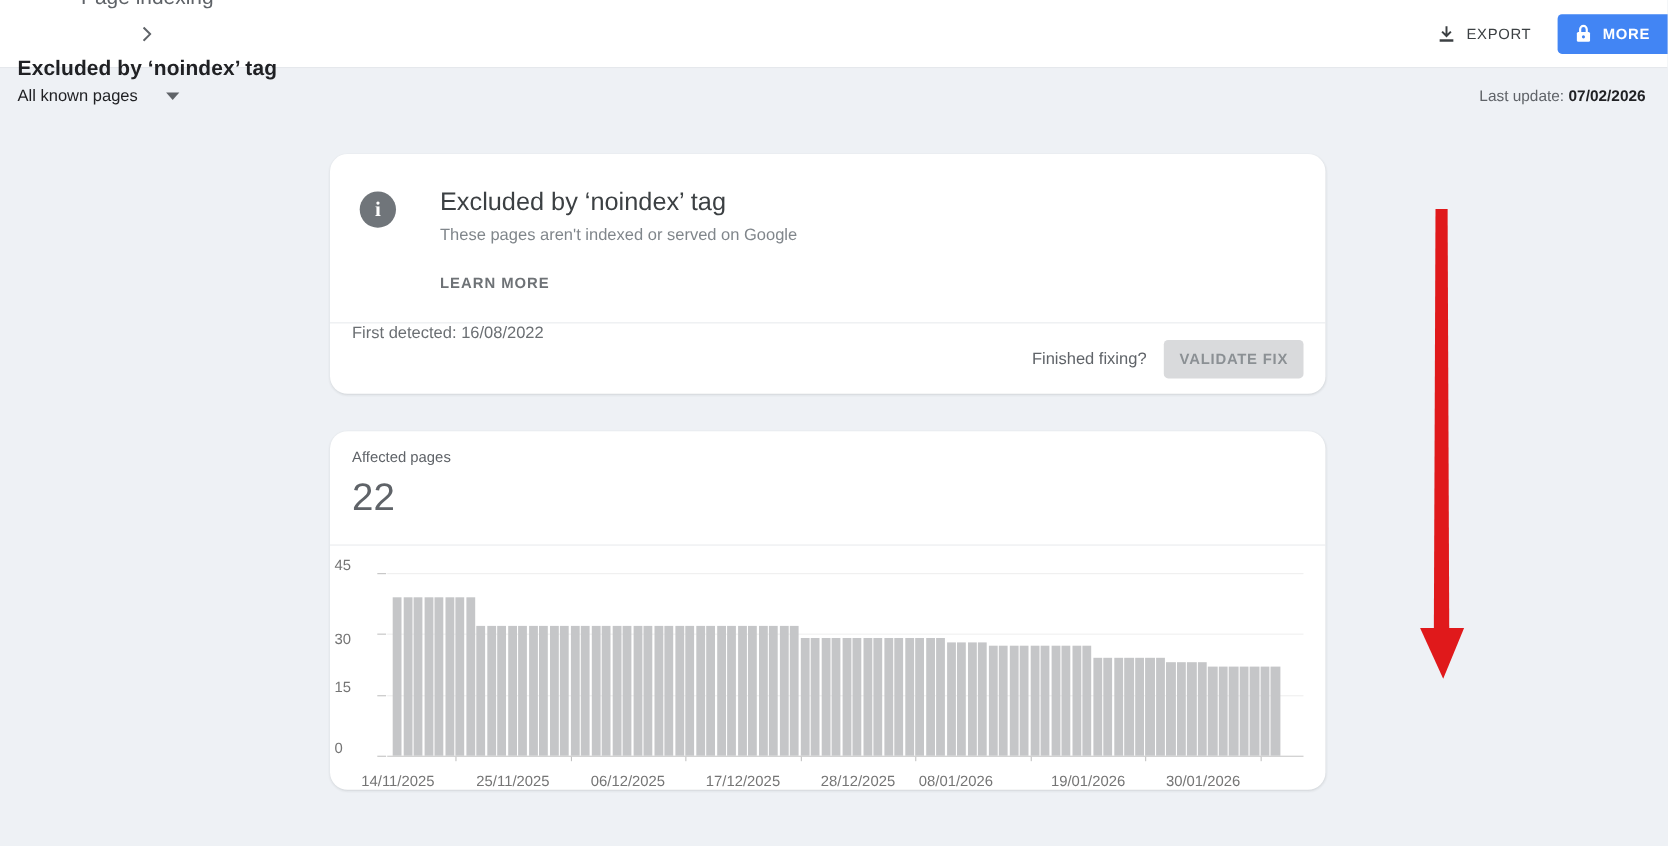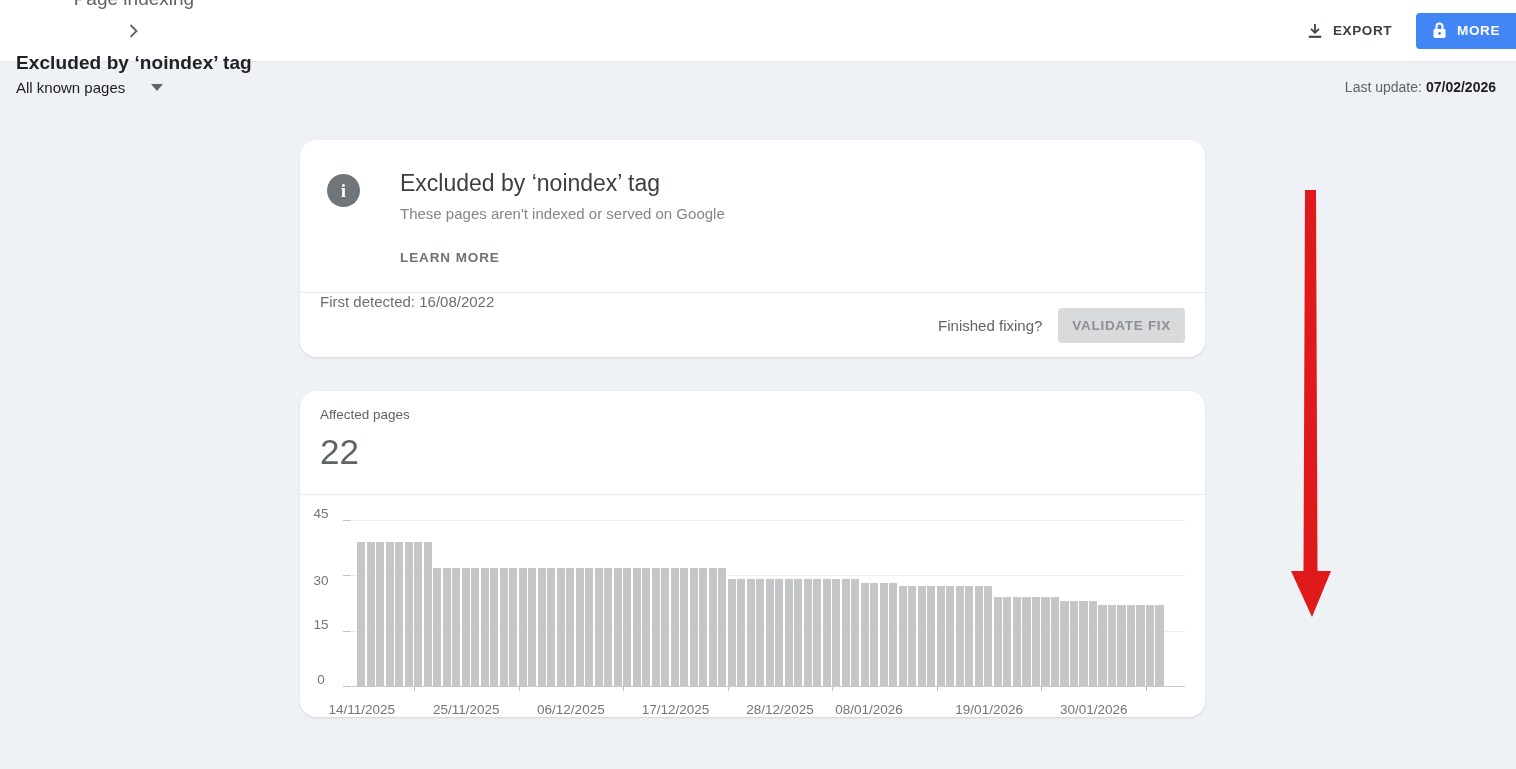--- a/index.html
+++ b/index.html
@@ -18,21 +18,21 @@
     display:flex; align-items:center; justify-content:space-between;
     padding:0 0 0 16px;
   }
   .breadcrumb { display:flex; align-items:center; gap:14px;flex-direction:column; }
   .crumb-parent { font-size:19px; color:#5f6368; cursor:pointer; }
   .crumb-sep { display:flex; align-items:center; color:#5f6368; }
   .crumb-current { font-size:19px; color:#202124; font-weight:700; letter-spacing:0.1px; }
   .header-actions { display:flex; align-items:center; height:100%; }
   .export-btn {
     display:flex; align-items:center; gap:10px; color:#3c4043;
-    font-size:13.5px; font-weight:700; letter-spacing:0.6px;
+    font-size:13.5px; font-weight:400; letter-spacing:0.6px;
     padding:8px 10px; cursor:pointer;
   }
   .share-btn {
     display:flex; align-items:center; gap:10px;
     background:#4285f4; color:#ffffff; font-size:13.5px; font-weight:700;
     letter-spacing:0.6px; border:none; border-radius:4px;
     padding:0 20px 0 16px; height:36px; margin-left:14px; margin-right:-4px;
     cursor:pointer;
   }
 
@@ -89,21 +89,21 @@
   .affected-count { font-size:35px; color:#5f6368; font-weight:400; margin-top:10px; }
   .card-divider { border-top:1px solid #e9ebee; }
 
   
   .chart-wrap { padding:26px 20px 30px 52px; }
   .chart-area { position:relative; width:833px; height:166px; }
   .gridline { position:absolute; left:0; width:100%; height:1px; background:#efefef; }
   .gridline.baseline { background:#c9c9c9; }
   .y-tick { position:absolute; left:-9px; width:8px; height:1px; background:#c2c2c2; }
   .y-label {
-    position:absolute; left:-48px; width:34px; text-align:center;
+    position:absolute; left:-48px; width:34px; text-align:left;
     font-size:13.5px; color:#757575; transform:translateY(-50%);
   }
   .bars { position:absolute; left:5px; bottom:1px; width:808px; height:165px; }
   .bar { position:absolute; bottom:0; background:#c5c6c8; }
   .x-tick { position:absolute; top:166px; width:1px; height:4px; background:#c2c2c2; }
   .x-label {
     position:absolute; top:181px; transform:translateX(-50%);
     font-size:13.5px; color:#757575; white-space:nowrap;
   }
 

